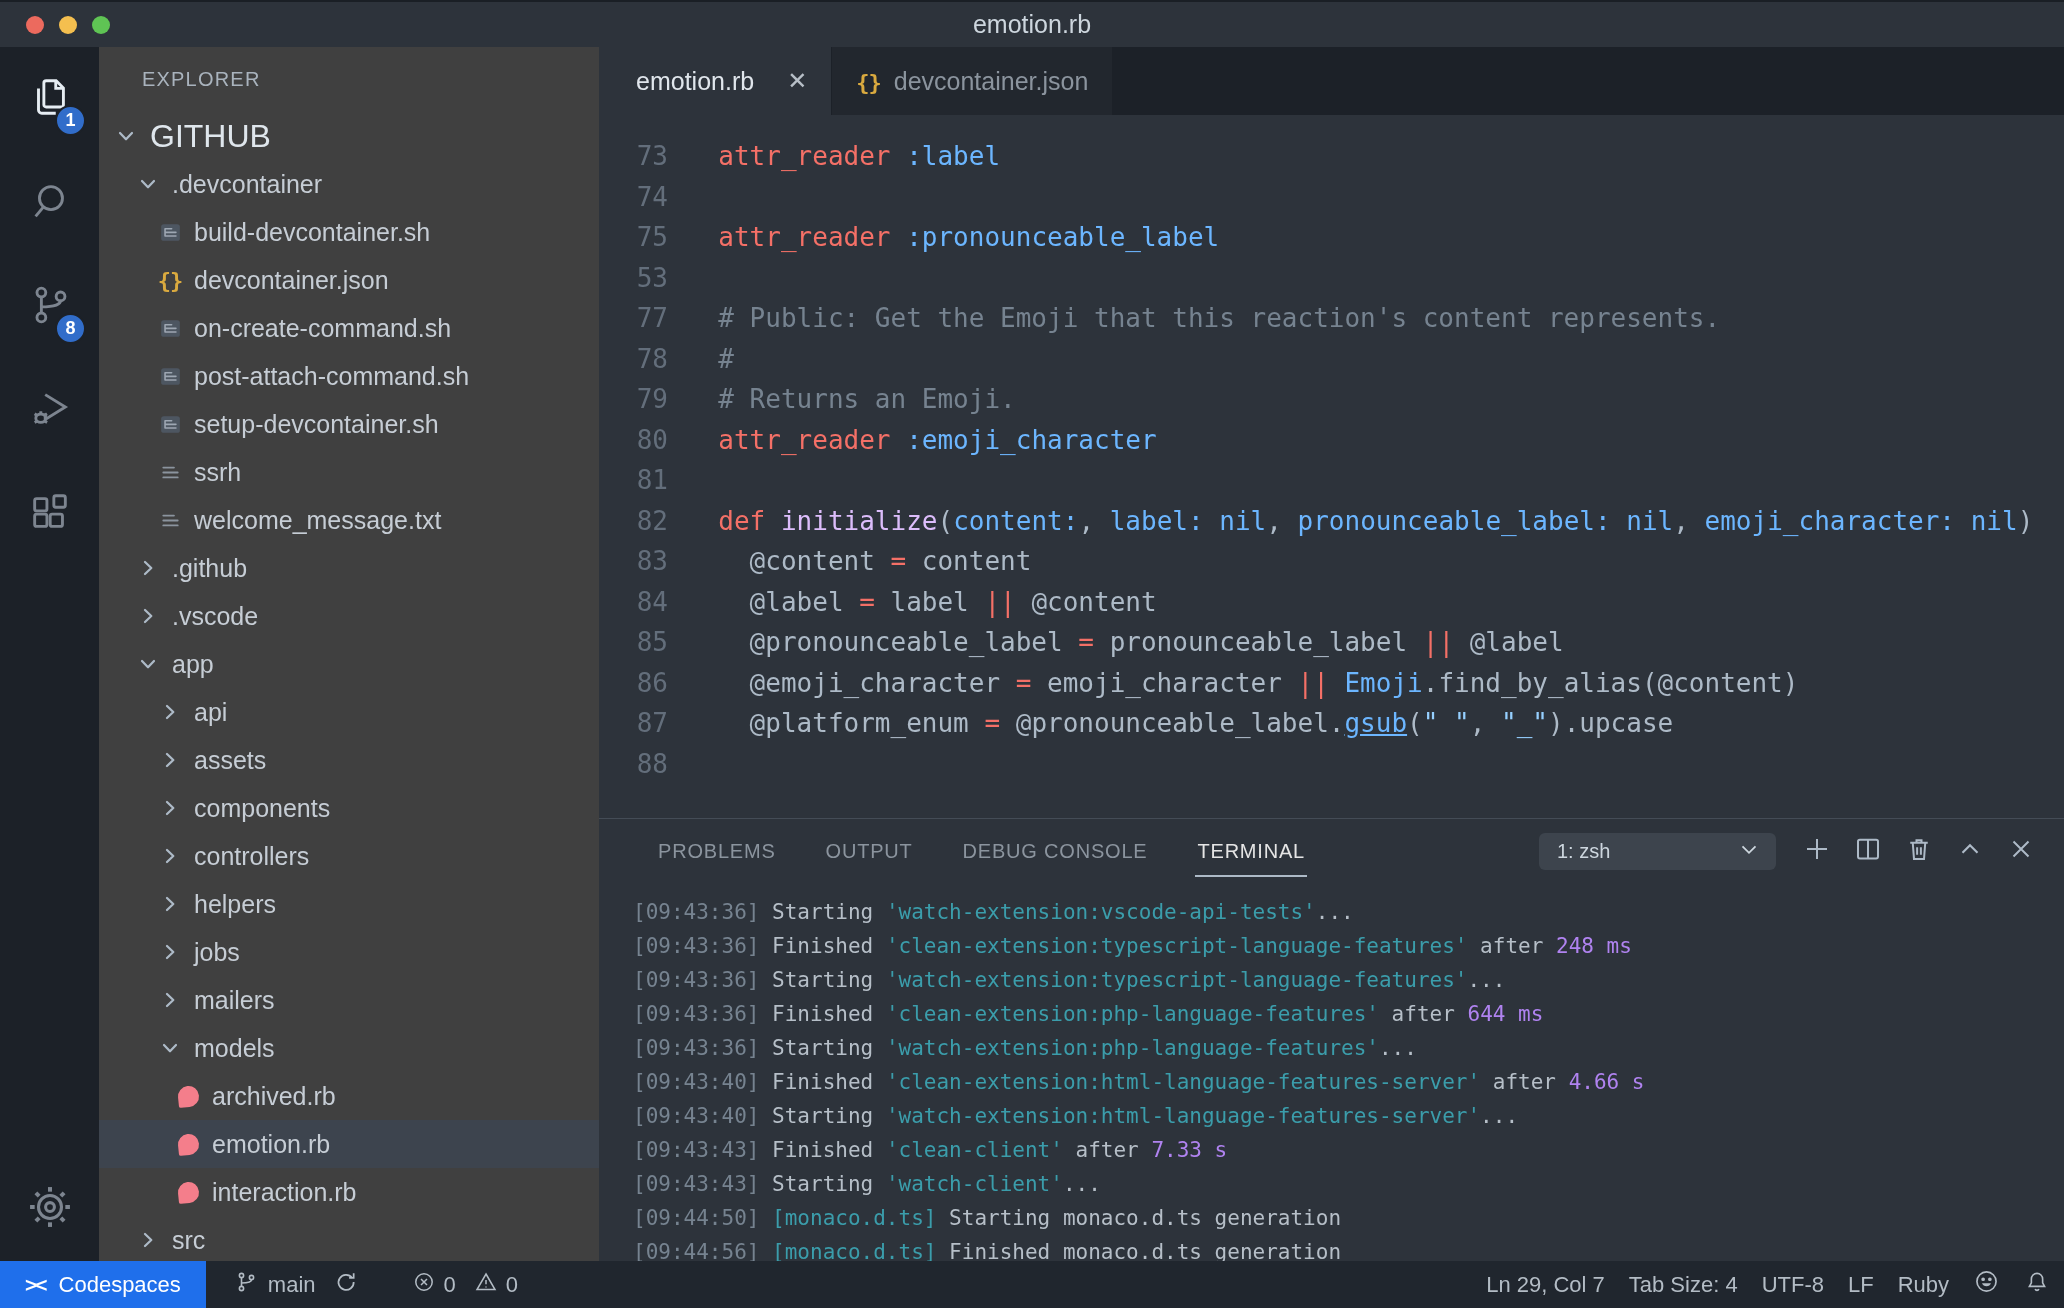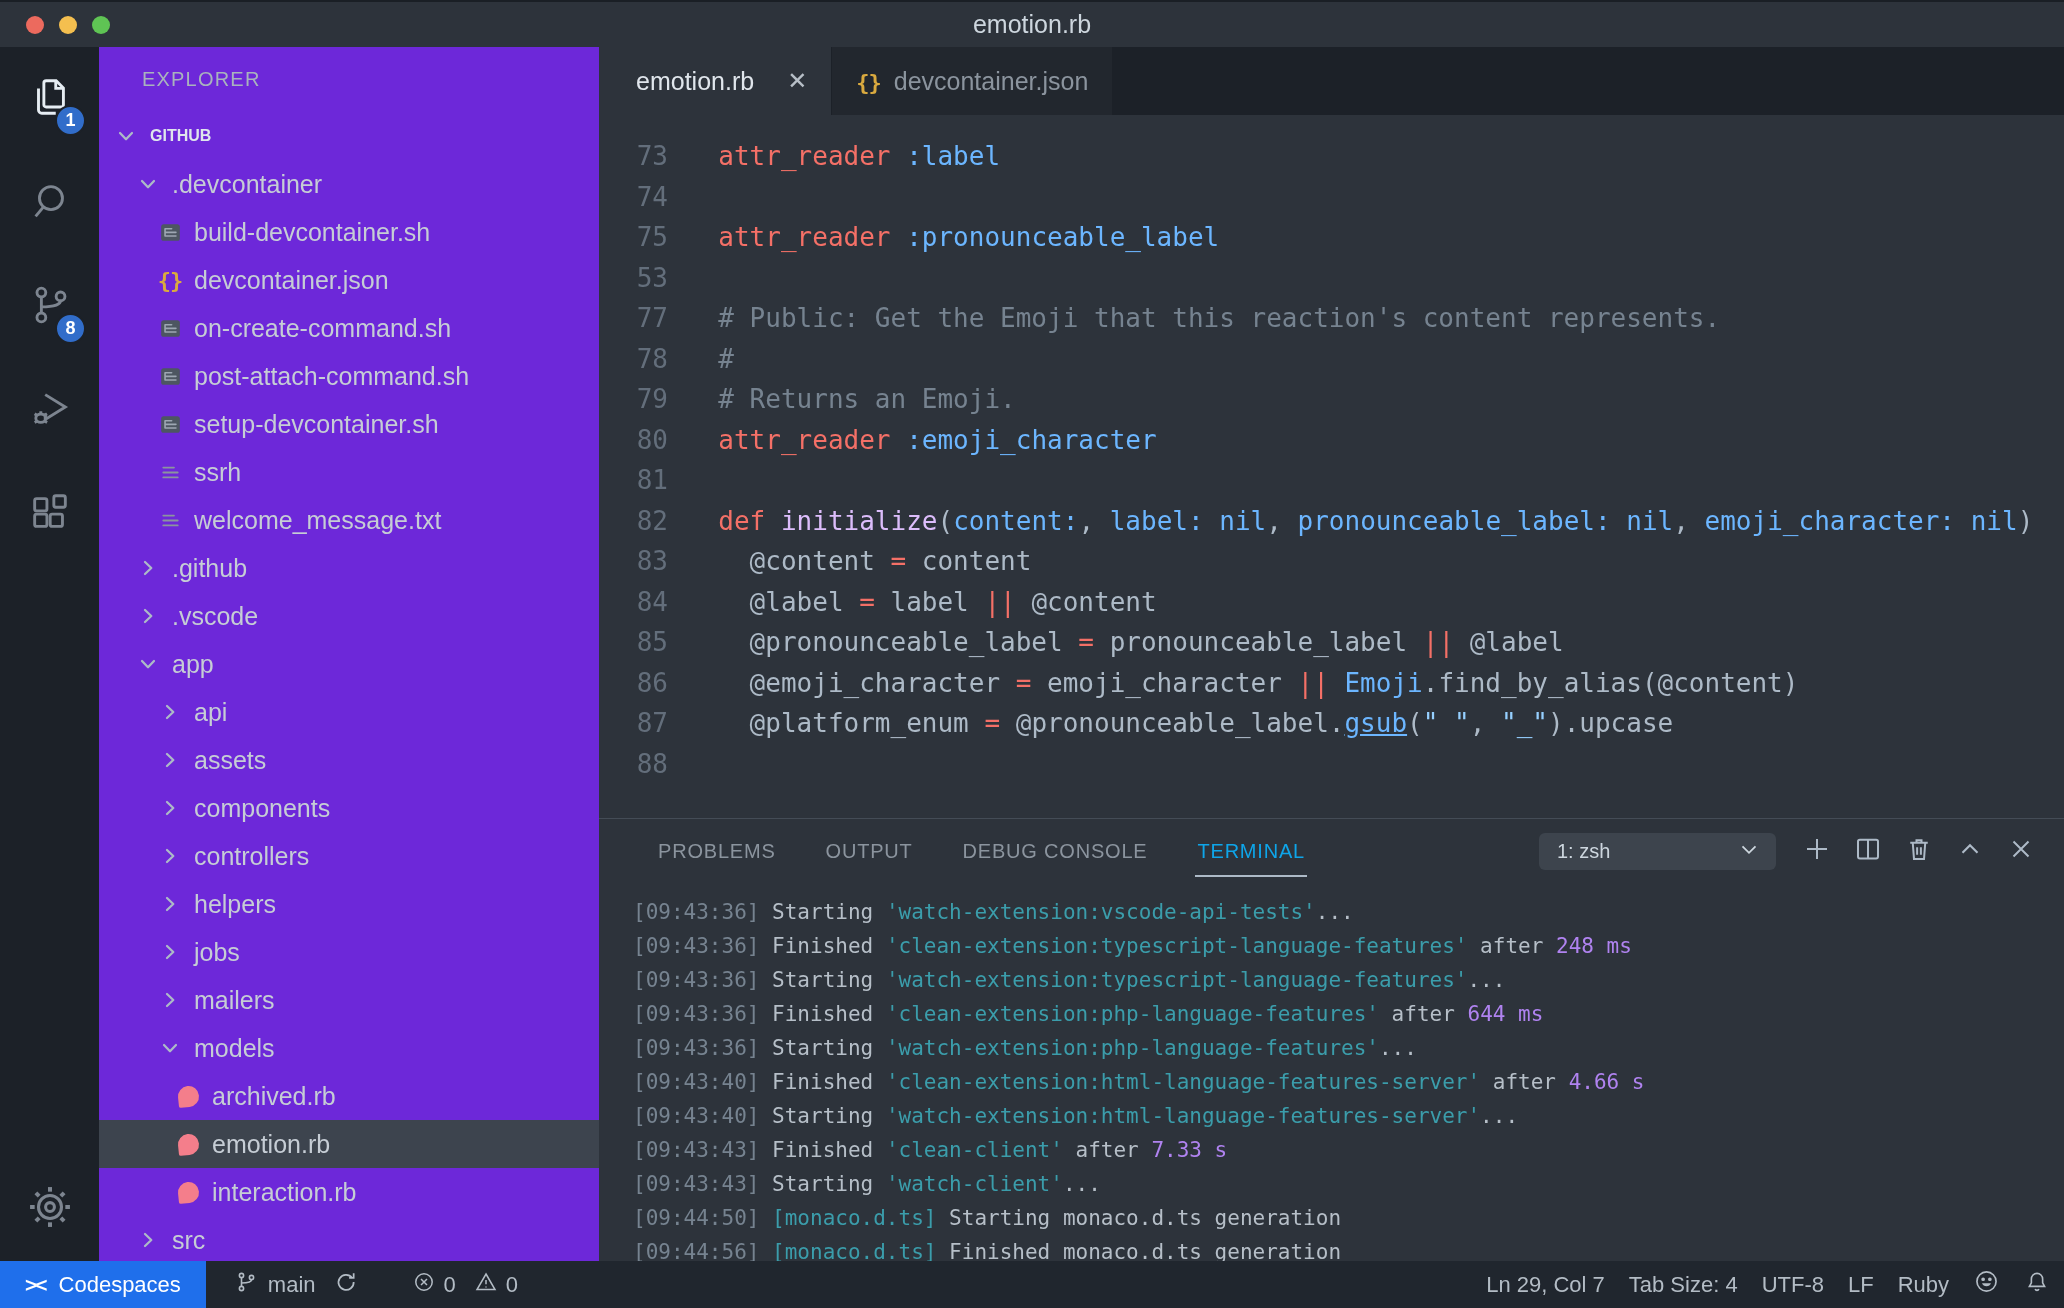--- a/index.html
+++ b/index.html
@@ -17,26 +17,26 @@
   .workbench { display:flex; height:1214px; }
 
   .activitybar { width:99px; background:#1c2128; display:flex; flex-direction:column; align-items:center; flex:none; }
   .ab-item { width:99px; height:104px; display:flex; align-items:center; justify-content:center; position:relative; color:#7d8590; }
   .ab-item.active { color:#e6edf3; }
   .ab-item svg { stroke:currentColor; }
   .ab-badge { position:absolute; right:13px; bottom:15px; min-width:31px; height:31px; border-radius:16px; background:#316dca; color:#ffffff;
               font-size:18px; font-weight:700; display:flex; align-items:center; justify-content:center; border:2px solid #1c2128; }
   .ab-settings { margin-top:auto; }
 
-  .sidebar { width:500px; background:#6d28d9; flex:none; display:flex; flex-direction:column; overflow:hidden; }
+  .sidebar { width:500px; background:#404040; flex:none; display:flex; flex-direction:column; overflow:hidden; }
   .sidebar-header { height:65px; flex:none; display:flex; align-items:center; padding-left:43px; color:#a9b3bd; font-size:20px; letter-spacing:1.2px; }
   .tree { flex:1; overflow:hidden; }
   .tree-row { height:48px; display:flex; align-items:center; gap:9px; font-size:25px; color:#c6cdd5; cursor:default; }
   .tree-row.selected { background:#3d444e; }
-  .tree-row.root-row { font-weight:700; color:#dfe6ec; font-size:16px; }
+  .tree-row.root-row { font-weight:400; color:#dfe6ec; font-size:32px; }
   .tree-row .icon-box { width:30px; height:30px; flex:none; display:flex; align-items:center; justify-content:center; }
   .lvl0 { padding-left:12px; } .lvl1 { padding-left:34px; } .lvl2 { padding-left:56px; } .lvl3 { padding-left:74px; }
   .twisty svg { stroke:#adbac7; }
   .json-glyph { color:#daaa3f; font-size:22px; font-weight:700; letter-spacing:-1px; font-family:"DejaVu Sans Mono",monospace; }
   .ruby-glyph { width:21px; height:21px; background:#f47e8b; border-radius:55% 55% 55% 10%; transform:rotate(-6deg); }
 
   
   .editor-col { flex:1; min-width:0; display:flex; flex-direction:column; }
   .tabbar { height:68px; flex:none; background:#1c2128; display:flex; }
   .tab { display:flex; align-items:center; gap:13px; padding:0 24px; font-size:25px; }
@@ -50,21 +50,21 @@
   .gutter { display:inline-block; width:88px; padding-right:19px; text-align:right; color:#636e7b; }
   .sg-plain { color:#adbac7; } .sg-red { color:#f47067; } .sg-blue { color:#6cb6ff; }
   .sg-purple { color:#dcbdfb; } .sg-comment { color:#768390; } .sg-str { color:#96d0ff; }
   .sg-fn { color:#6cb6ff; text-decoration:underline; }
 
   
   .panel { height:443px; flex:none; background:#2d333b; border-top:1px solid #444c56; display:flex; flex-direction:column; }
   .panel-header { height:64px; flex:none; display:flex; align-items:center; padding:0 28px 0 34px; }
   .panel-tabs { display:flex; gap:46px;margin-left:23px; }
   .panel-tab { position:relative; font-size:20px; letter-spacing:0.8px; color:#8b949e; padding:20px 2px; }
-  .panel-tab.active { color:#0ea5e9; }
+  .panel-tab.active { color:#e5e5e5; }
   .panel-tab.active::after { content:""; position:absolute; left:0; right:0; bottom:6px; height:2px; background:#adbac7; }
   .panel-spacer { flex:1; }
   .term-select { width:237px; height:37px; background:#3d444d; border-radius:6px; display:flex; align-items:center; padding:0 14px 0 18px; font-size:20px; color:#cdd6de; }
   .term-select .sel-label { flex:1; }
   .panel-icons { display:flex; align-items:center; gap:21px; margin-left:26px; color:#adbac7; }
   .terminal { flex:1; overflow:hidden; padding:12px 0 0 34px; font-family:"DejaVu Sans Mono",monospace; font-size:21px; line-height:34px; }
   .term-line { white-space:pre; }
   .tm-time { color:#768390; } .tm-plain { color:#b6bfc8; } .tm-task { color:#3b9dab; } .tm-dur { color:#b083f0; }
 
   

